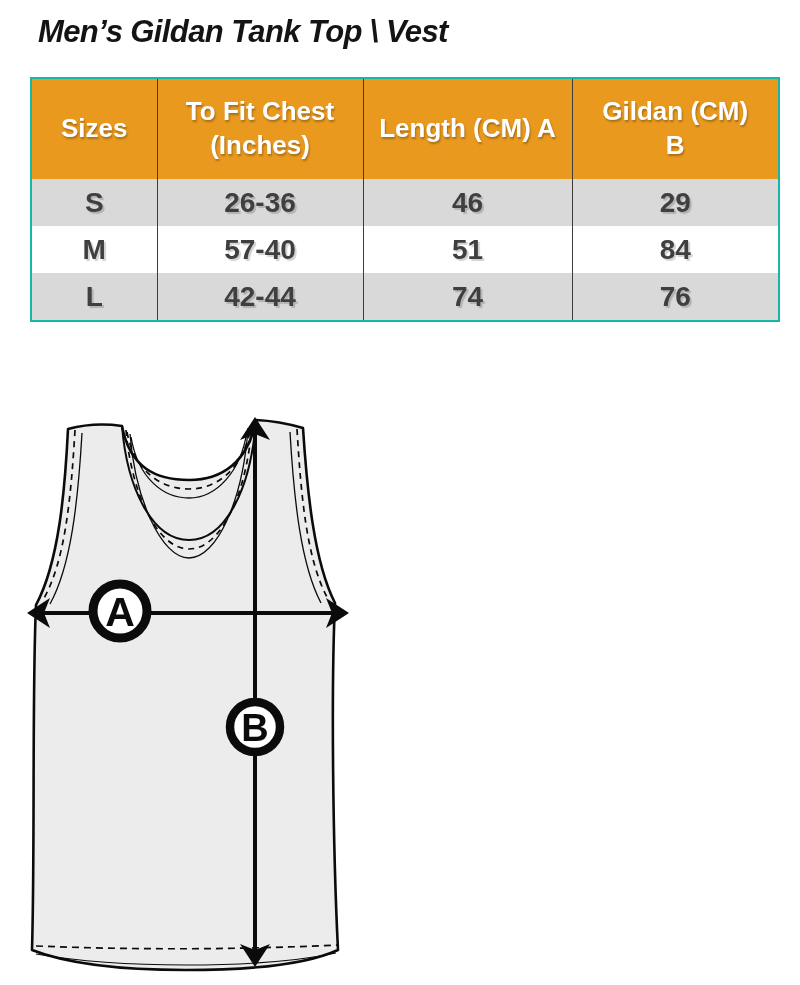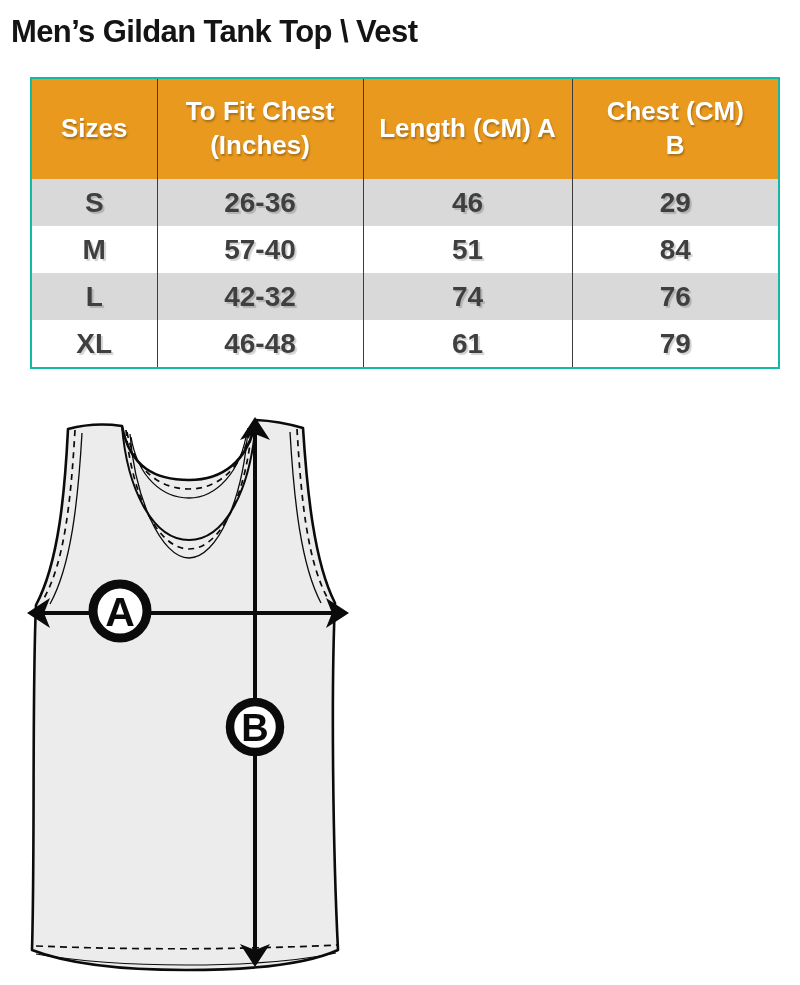--- a/index.html
+++ b/index.html
@@ -1,22 +1,22 @@
 <!DOCTYPE html>
 <html style="--header-bg: #E8991E; --row-alt-bg: #D9D9D9; --cell-text: #3F3F3F; --garment-fill: #ECECEC; --line-color: #0B0B0B;"><head>
 <meta charset="utf-8">
 <style>
   html,body { margin:0; padding:0; }
   body {
     width:800px; height:985px; background:#ffffff; position:relative;
     font-family:"Liberation Sans", sans-serif; overflow:hidden;
   }
   .page-title {
-    position:absolute; left:11px; top:14px;
-    font-size:31px; font-weight:bold; color:#141414; letter-spacing:-0.6px;
+    position:absolute; left:38px; top:14px;
+    font-size:31px; font-weight:bold; color:#141414; letter-spacing:-0.6px;font-style:italic;
   }
   table.size-chart {
     position:absolute; left:30px; top:77px; width:748px;
     border-collapse:collapse; table-layout:fixed;
     border:2px solid #14b8a6;
   }
   table.size-chart th {
     background:var(--header-bg,#E8991E);
     color:#ffffff; font-size:26px; font-weight:bold; text-align:center;
     height:100px; line-height:1.3; padding:0 8px;
@@ -50,48 +50,42 @@
       <col style="width:206px">
       <col style="width:209px">
       <col style="width:207px">
   </colgroup>
   <thead>
     <tr>
       <th>Sizes</th>
       <th>To Fit Chest
 (Inches)</th>
       <th>Length (CM) A</th>
-      <th>Chest  (CM)
+      <th>Gildan  (CM)
 B</th>
     </tr>
   </thead>
   <tbody>
     <tr class="alt">
       <td>S</td>
       <td>26-36</td>
       <td>46</td>
       <td>29</td>
     </tr>
     <tr>
       <td>M</td>
       <td>57-40</td>
       <td>51</td>
       <td>84</td>
     </tr>
     <tr class="alt">
       <td>L</td>
-      <td>42-32</td>
+      <td>42-44</td>
       <td>74</td>
       <td>76</td>
-    </tr>
-    <tr>
-      <td>XL</td>
-      <td>46-48</td>
-      <td>61</td>
-      <td>79</td>
     </tr>
   </tbody>
 </table>
 
 <div class="diagram-wrap">
   <svg width="340" height="573" viewBox="0 0 340 573">
 
     <path d="M 50,19
          Q 76,12 104,16
          C 112,58 138,70 171,70

